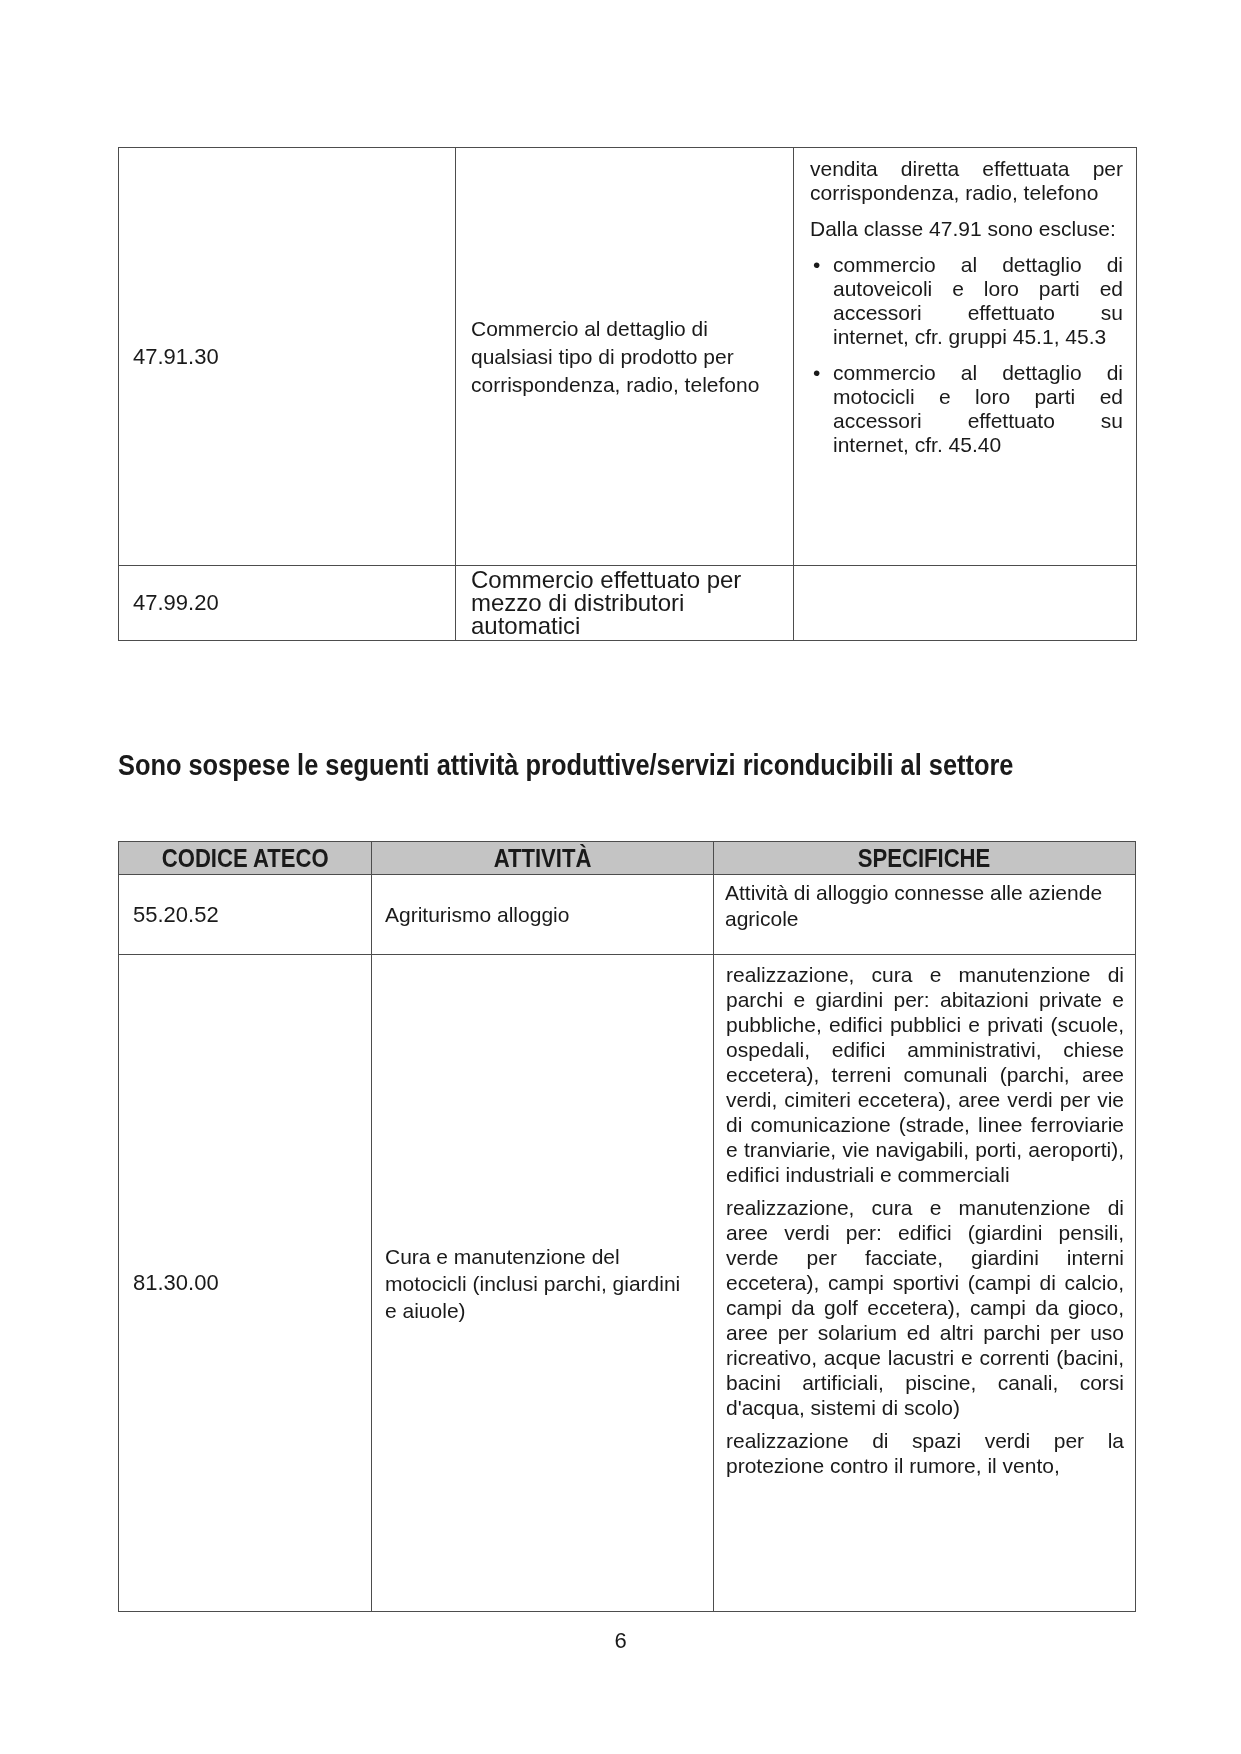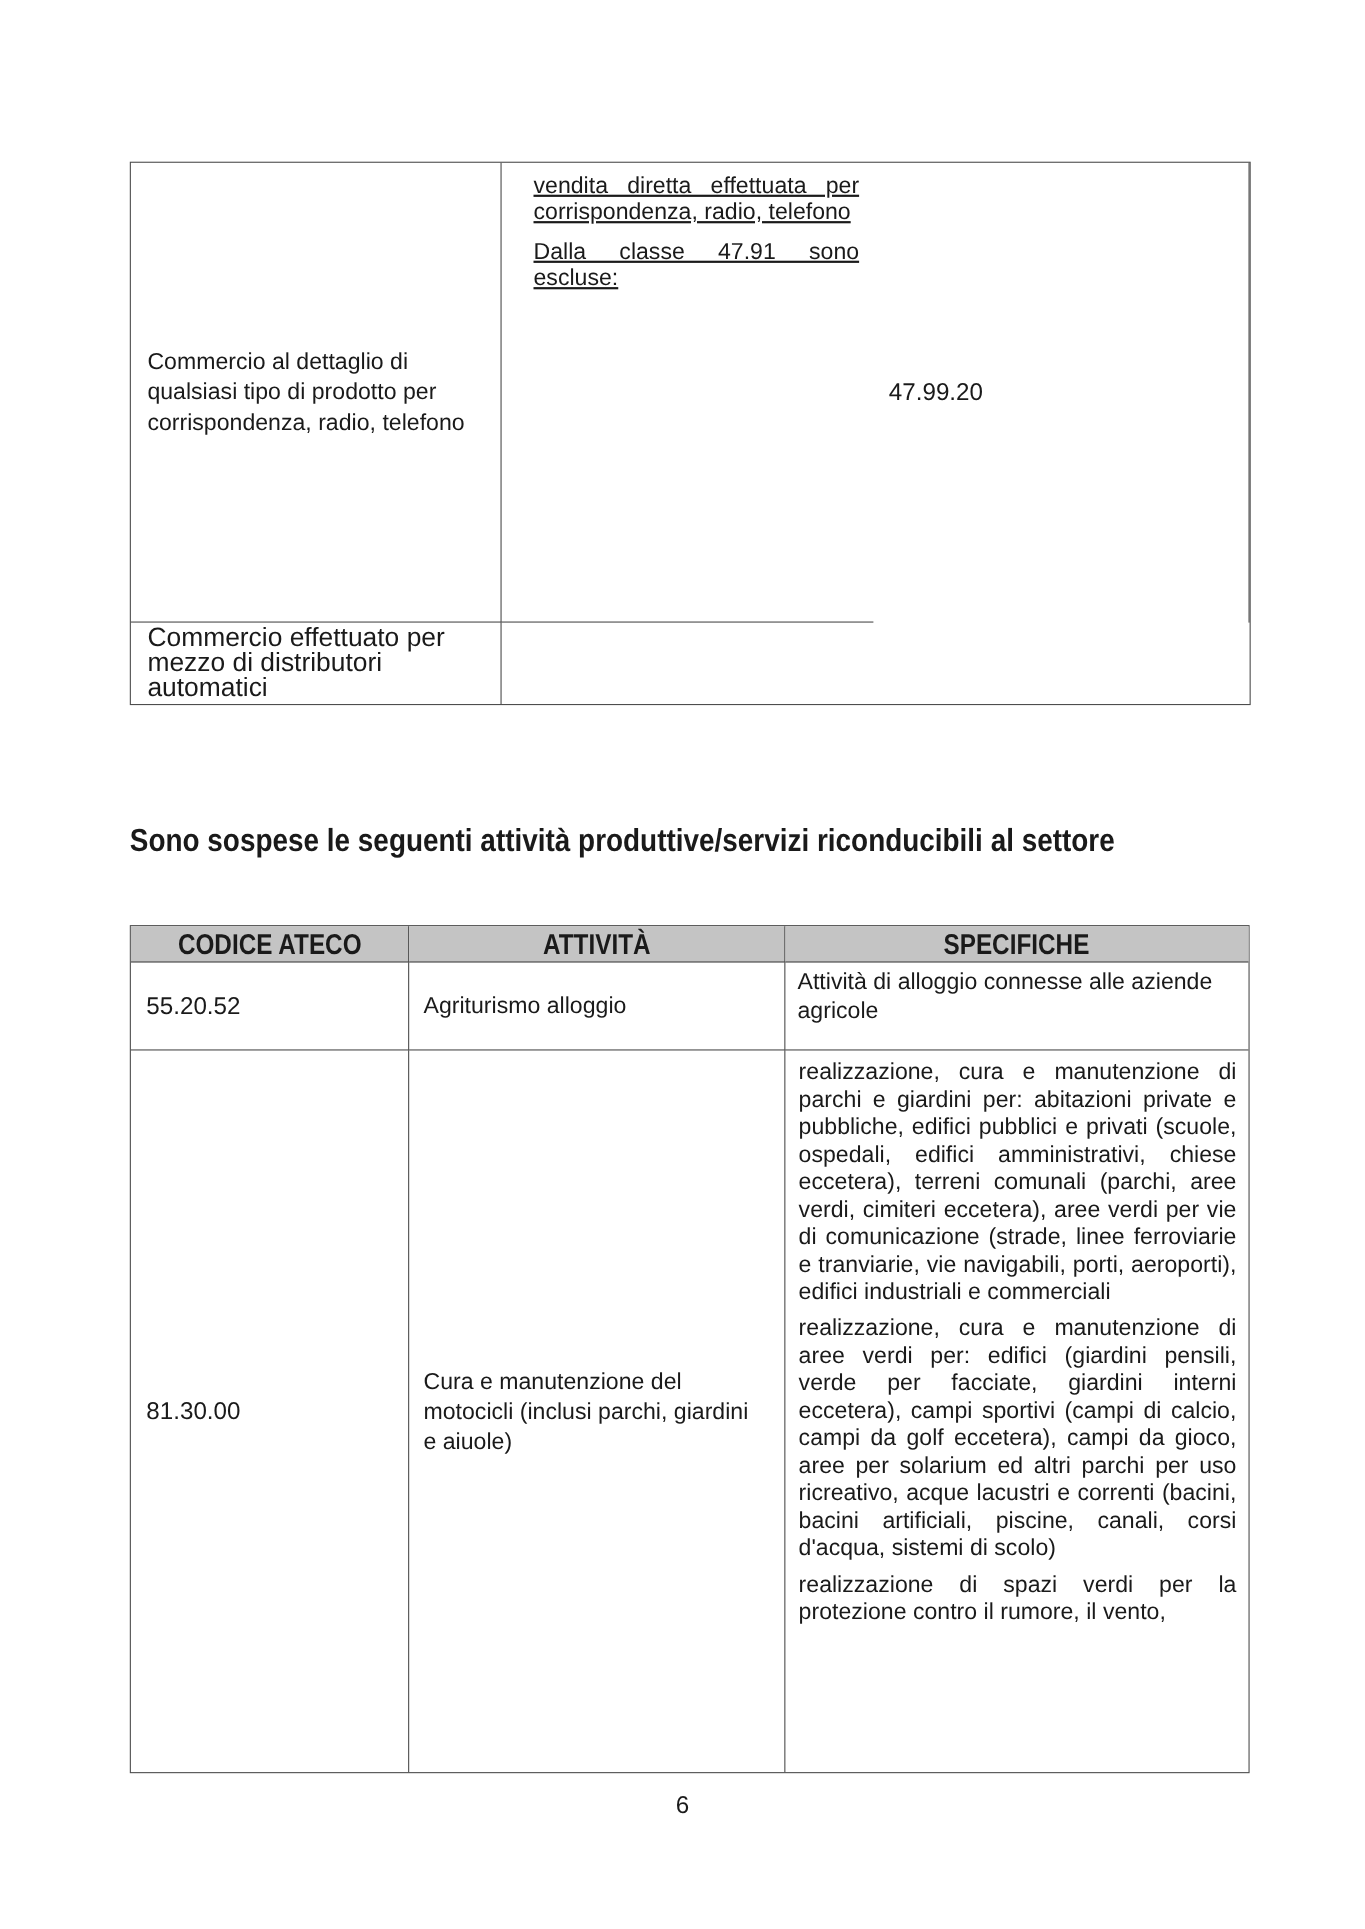--- a/index.html
+++ b/index.html
@@ -43,21 +43,21 @@
   .cell.lastrow{border-bottom:none;}
   .vc{display:flex;align-items:center;}
   .code-cell{font-size:22px;padding-left:14px;}
   .t1 .act{font-size:21px;line-height:28px;padding:2px 22px 2px 15px;}
   .t1 .act2{font-size:24px;line-height:23px;padding:2px 22px 0 15px;}
   .t1 .spec{
     font-size:21px;line-height:24px;
     padding:9px 13px 0 16px;
     text-align:justify;
   }
-  .t1 .spec p{margin:0 0 12px 13px;text-decoration:underline;}
+  .t1 .spec p{margin:0 0 12px 0;}
   .bullets{margin:0;}
   .bullet{
     position:relative;
     padding-left:23px;
     margin:0 0 12px 0;
     text-align:justify;
   }
   .bullet::before{
     content:"\2022";
     position:absolute;left:3px;top:0;
@@ -92,26 +92,33 @@
     font-size:22px;
   }
 </style>
 </head>
 <body>
 
 <div class="page">
 
   <div class="tbl t1">
 
+    <div class="cell vc code-cell">
+      <span>47.91.30</span>
+    </div>
     <div class="cell vc act">
       <span>Commercio al dettaglio di qualsiasi tipo di prodotto per corrispondenza, radio, telefono</span>
     </div>
     <div class="cell lastcol spec">
       <p>vendita diretta effettuata per corrispondenza, radio, telefono</p>
       <p>Dalla classe 47.91 sono escluse:</p>
+      <div class="bullets">
+        <div class="bullet">commercio al dettaglio di autoveicoli e loro parti ed accessori effettuato su internet, cfr. gruppi 45.1, 45.3</div>
+        <div class="bullet">commercio al dettaglio di motocicli e loro parti ed accessori effettuato su internet, cfr. 45.40</div>
+      </div>
     </div>
 
     <div class="cell lastrow vc code-cell">
       <span>47.99.20</span>
     </div>
     <div class="cell lastrow act2">
       <span>Commercio effettuato per mezzo di distributori automatici</span>
     </div>
     <div class="cell lastrow lastcol"></div>
   </div>

